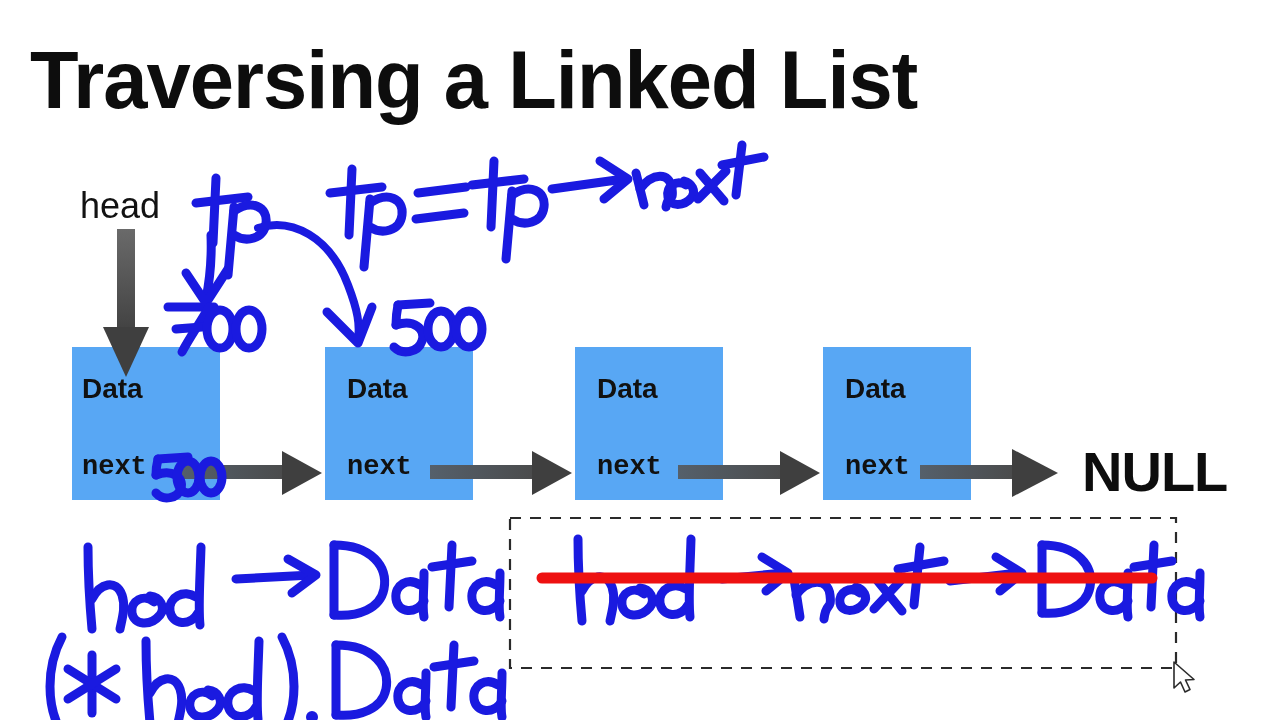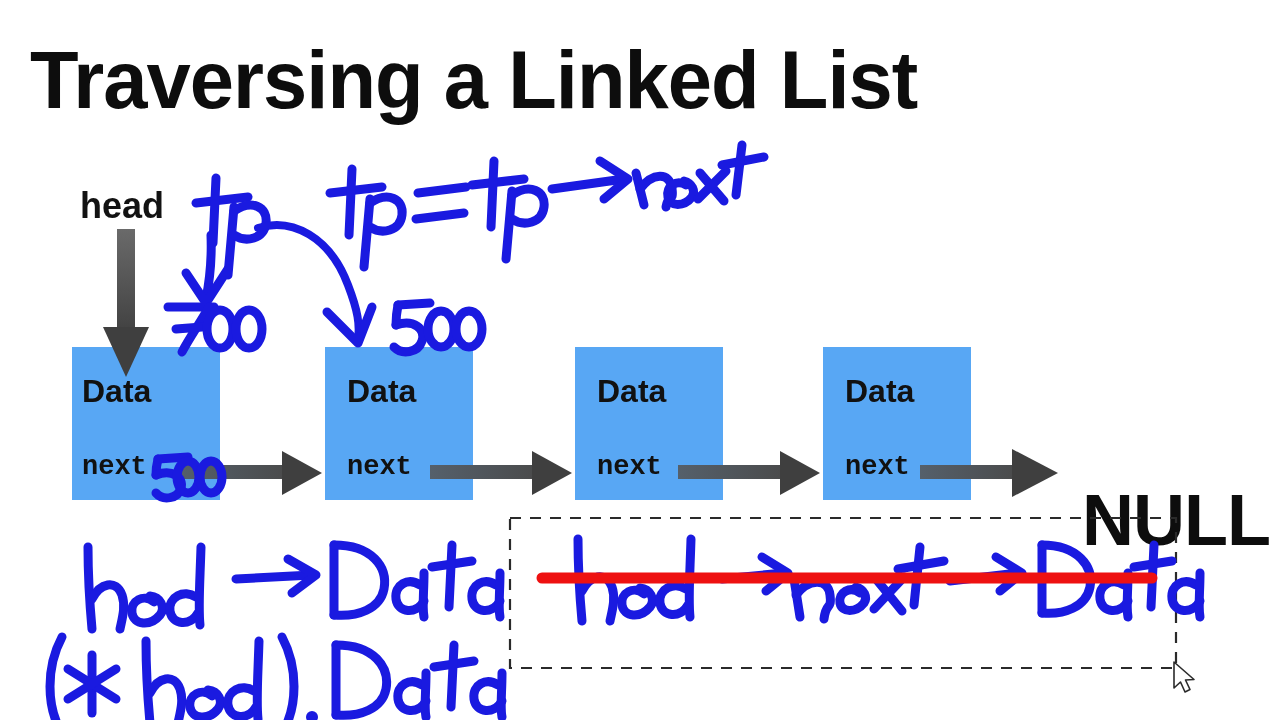--- a/index.html
+++ b/index.html
@@ -40,40 +40,40 @@
     line-height: 1.05;
   }
 
   
   #head-label {
     position: absolute;
     left: 80px;
     top: 178px;
     font-family: "Liberation Sans", sans-serif;
     font-size: 36px;
-    font-weight: bold;
+    font-weight: normal;
     color: #121212;
     white-space: nowrap;
   }
 
   
   .node-box {
     position: absolute;
     background: #58a7f4;
     top: 340px;
     width: 148px;
     height: 153px;
     box-sizing: border-box;
   }
   .node-data {
     position: absolute;
     left: 10px;
     top: 26px;
     font-family: "Liberation Sans", sans-serif;
-    font-size: 32px;
+    font-size: 28px;
     font-weight: bold;
     color: #111111;
     white-space: nowrap;
   }
   .node-next {
     position: absolute;
     left: 10px;
     bottom: 18px;
     font-family: Liberation Mono, monospace;
     font-size: 27px;
@@ -87,26 +87,25 @@
   #node-4 { left: 823px; }
   #node-2 .node-data, #node-3 .node-data, #node-4 .node-data { left: 22px; }
   #node-2 .node-next, #node-3 .node-next, #node-4 .node-next { left: 22px; }
 
   
   #null-label {
     position: absolute;
     left: 1082px;
     top: 432px;
     font-family: "Liberation Sans", sans-serif;
-    font-size: 72px;
+    font-size: 56px;
     font-weight: bold;
     color: #0d0d0d;
     letter-spacing: -1px;
     white-space: nowrap;
-    margin-top: 40px;
   }
 
   
   .overlay {
     position: absolute;
     left: 0; top: 0;
     width: 1280px;
     height: 720px;
     pointer-events: none;
   }

